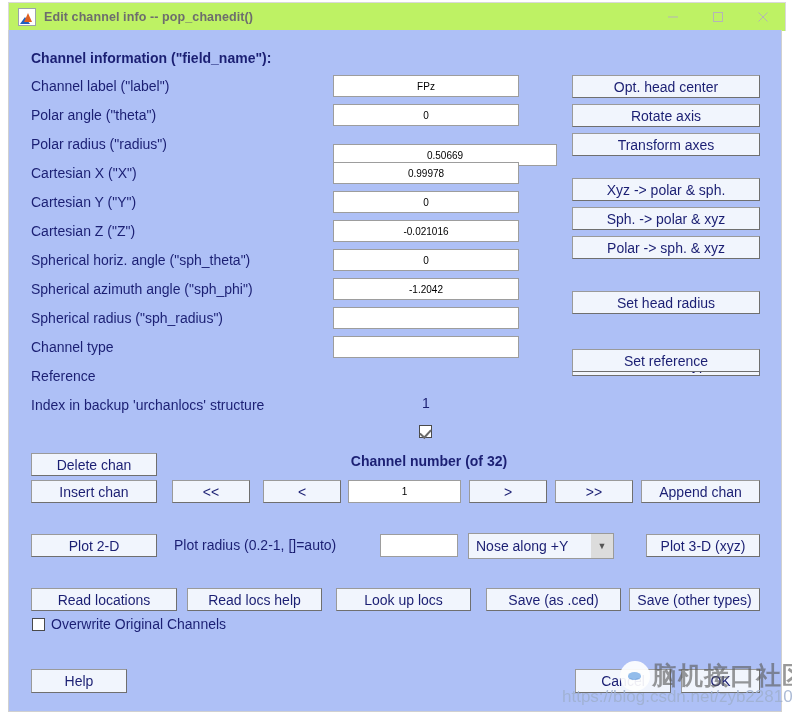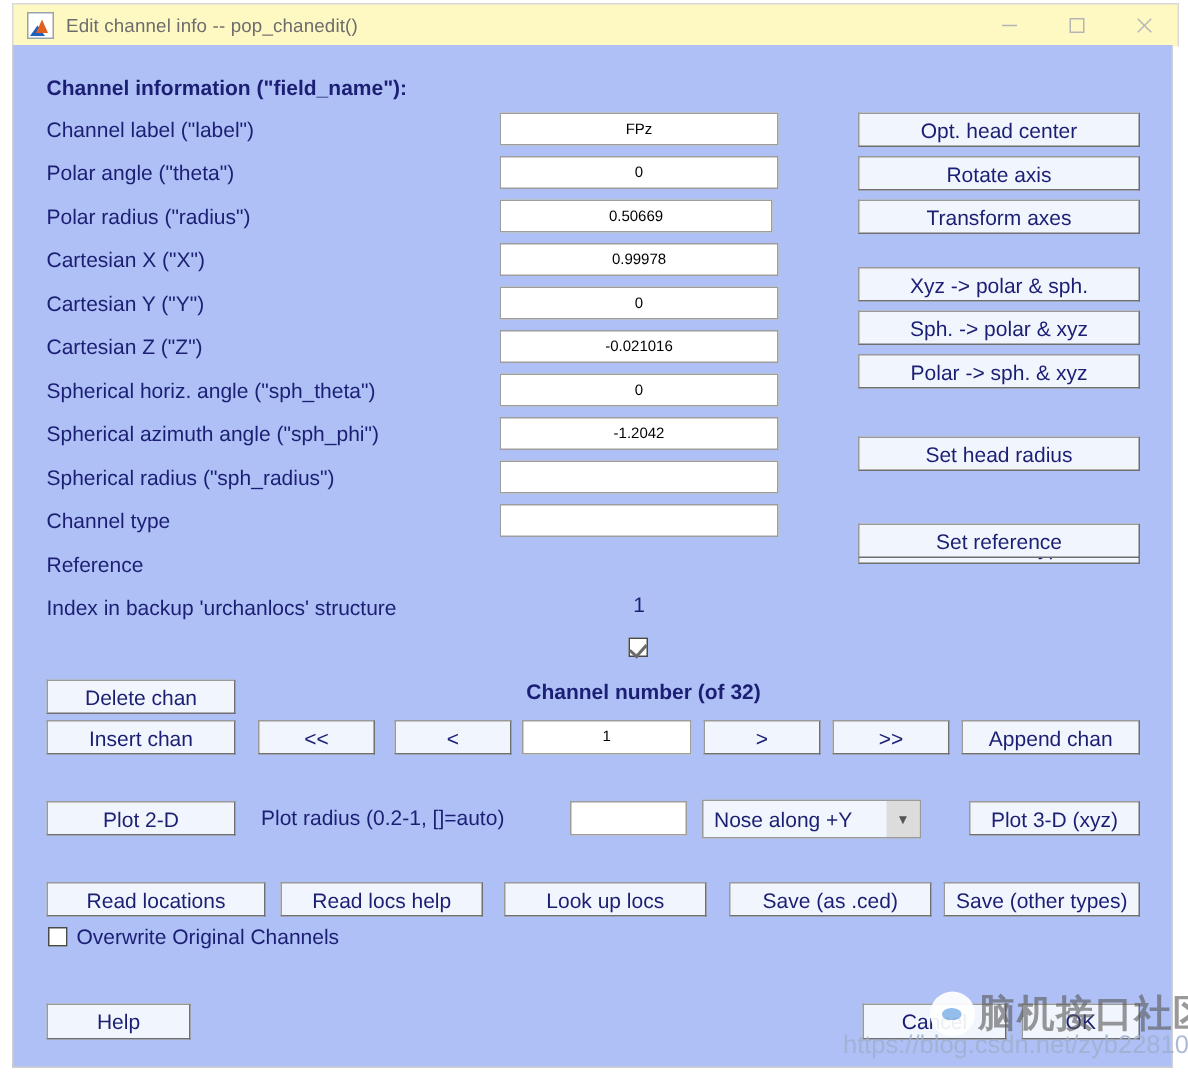--- a/index.html
+++ b/index.html
@@ -15,25 +15,26 @@
     position: relative;
     width: 792px; height: 718px;
     background: #ffffff;
   }
 
   
   .titlebar {
     position: absolute;
     left: 8px; top: 2px;
     width: 776px; height: 28px;
-    background: #fef9c3;
+    background: #bef264;
     border: 1px solid #d9d9d9;
     border-bottom: none;
     display: flex;
     align-items: center;
+    font-weight: bold;
   }
   .title-icon {
     width: 16px; height: 16px;
     margin-left: 9px; margin-right: 8px;
     border: 1px solid #9aa3ad;
     background: #ffffff;
     position: relative;
     flex: 0 0 auto;
     overflow: hidden;
   }
@@ -259,21 +260,21 @@
     <div class="lbl" style="left:22px; top:192px;">Cartesian Z ("Z")</div>
     <div class="lbl" style="left:22px; top:221px;">Spherical horiz. angle ("sph_theta")</div>
     <div class="lbl" style="left:22px; top:250px;">Spherical azimuth angle ("sph_phi")</div>
     <div class="lbl" style="left:22px; top:279px;">Spherical radius ("sph_radius")</div>
     <div class="lbl" style="left:22px; top:308px;">Channel type</div>
     <div class="lbl" style="left:22px; top:337px;">Reference</div>
     <div class="lbl" style="left:22px; top:366px;">Index in backup 'urchanlocs' structure</div>
 
     <input class="field" style="left: 324px; top: 45px; width: 186px; height: 22px;" value="FPz">
     <input class="field" style="left: 324px; top: 74px; width: 186px; height: 22px;" value="0">
-    <input class="field" style="left: 324px; top: 103px; width: 182px; height: 22px;" value="0.50669">
+    <input class="field" style="left: 324px; top: 114px; width: 224px; height: 22px;" value="0.50669">
     <input class="field" style="left: 324px; top: 132px; width: 186px; height: 22px;" value="0.99978">
     <input class="field" style="left: 324px; top: 161px; width: 186px; height: 22px;" value="0">
     <input class="field" style="left: 324px; top: 190px; width: 186px; height: 22px;" value="-0.021016">
     <input class="field" style="left: 324px; top: 219px; width: 186px; height: 22px;" value="0">
     <input class="field" style="left: 324px; top: 248px; width: 186px; height: 22px;" value="-1.2042">
     <input class="field" style="left: 324px; top: 277px; width: 186px; height: 22px;" value="">
     <input class="field" style="left: 324px; top: 306px; width: 186px; height: 22px;" value="">
 
     <div class="lbl center" style="left:324px; top:364px; width:186px;">1</div>
 

